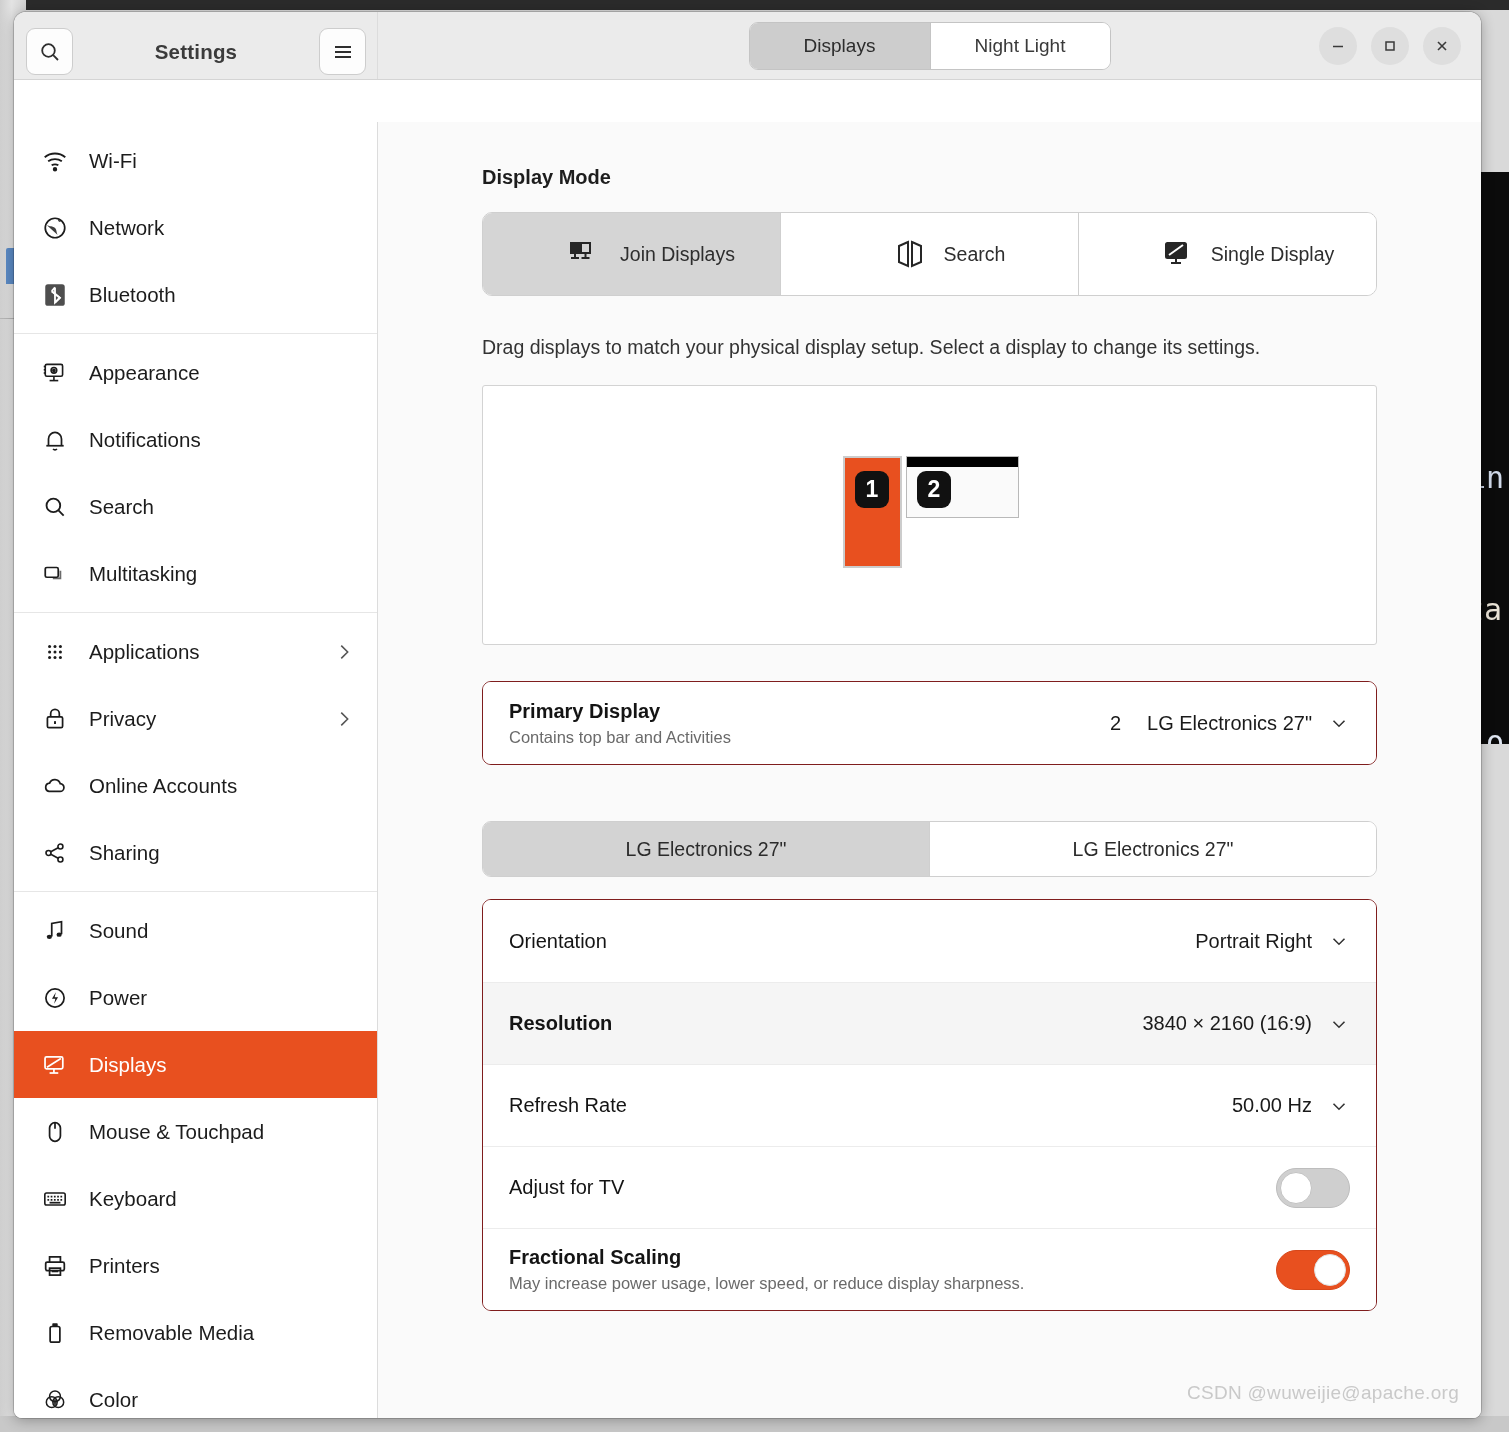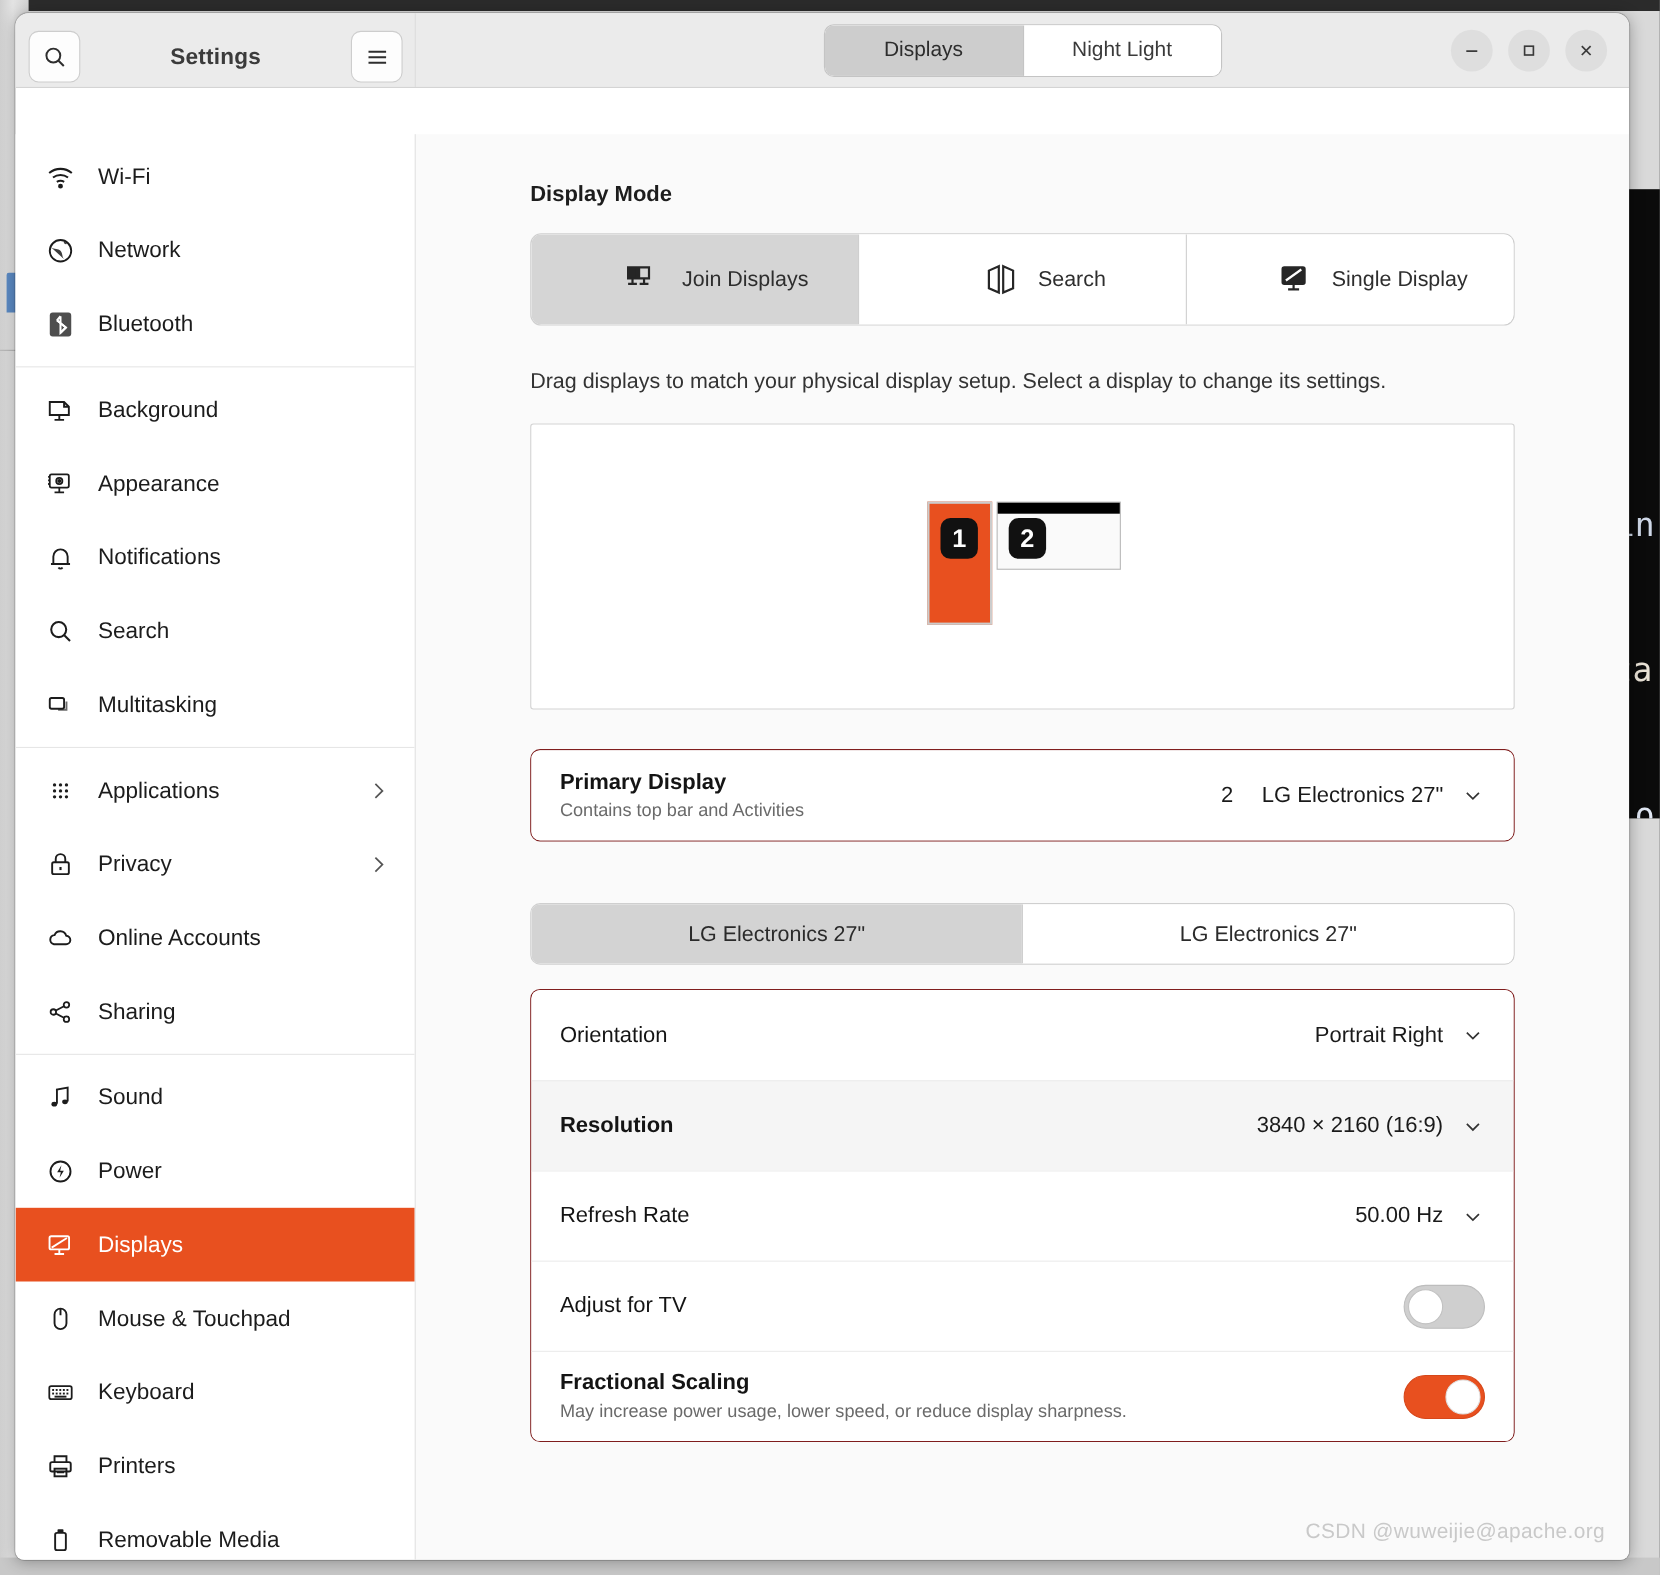--- a/index.html
+++ b/index.html
@@ -412,31 +412,20 @@
                 <rect x="3" y="2" width="18" height="20" rx="2.5" fill="currentColor" opacity=".78"></rect>
                 <path d="M12 5v14l4.5-4.5L9 8.5M12 5l-3 3.5" stroke="#ffffff" stroke-width="1.7" fill="none"></path>
                 <path d="M12 19l4.5-4.5L9 8.5" stroke="#ffffff" stroke-width="1.7" fill="none"></path>
               </svg>
             </span>
             <span class="nav-label">Bluetooth</span>
           </div>
         </div>
 
         <div class="nav-group">
-          <div class="nav-item">
-            <span class="nav-ico">
-              <svg width="26" height="26" viewBox="0 0 24 24" fill="none" stroke="currentColor" stroke-width="1.6">
-                <path d="M3 5h12l4 4v7H3z"></path>
-                  <path d="M15 5v4h4"></path>
-                  <line x1="11" y1="16" x2="11" y2="20"></line>
-                <line x1="7" y1="20" x2="15" y2="20"></line>
-              </svg>
-            </span>
-            <span class="nav-label">Background</span>
-          </div>
           <div class="nav-item">
             <span class="nav-ico">
               <svg width="26" height="26" viewBox="0 0 24 24" fill="none" stroke="currentColor" stroke-width="1.5">
                 <rect x="3" y="4" width="16" height="11" rx="1.5"></rect>
                 <circle cx="11" cy="9.5" r="2.6"></circle>
                   <circle cx="11" cy="9.5" r="1" fill="currentColor"></circle>
                 <line x1="11" y1="15" x2="11" y2="19"></line>
                   <line x1="7" y1="19" x2="15" y2="19"></line>
                 <line x1="3" y1="6" x2="1.6" y2="6"></line>
                   <line x1="3" y1="9" x2="1.6" y2="9"></line>

